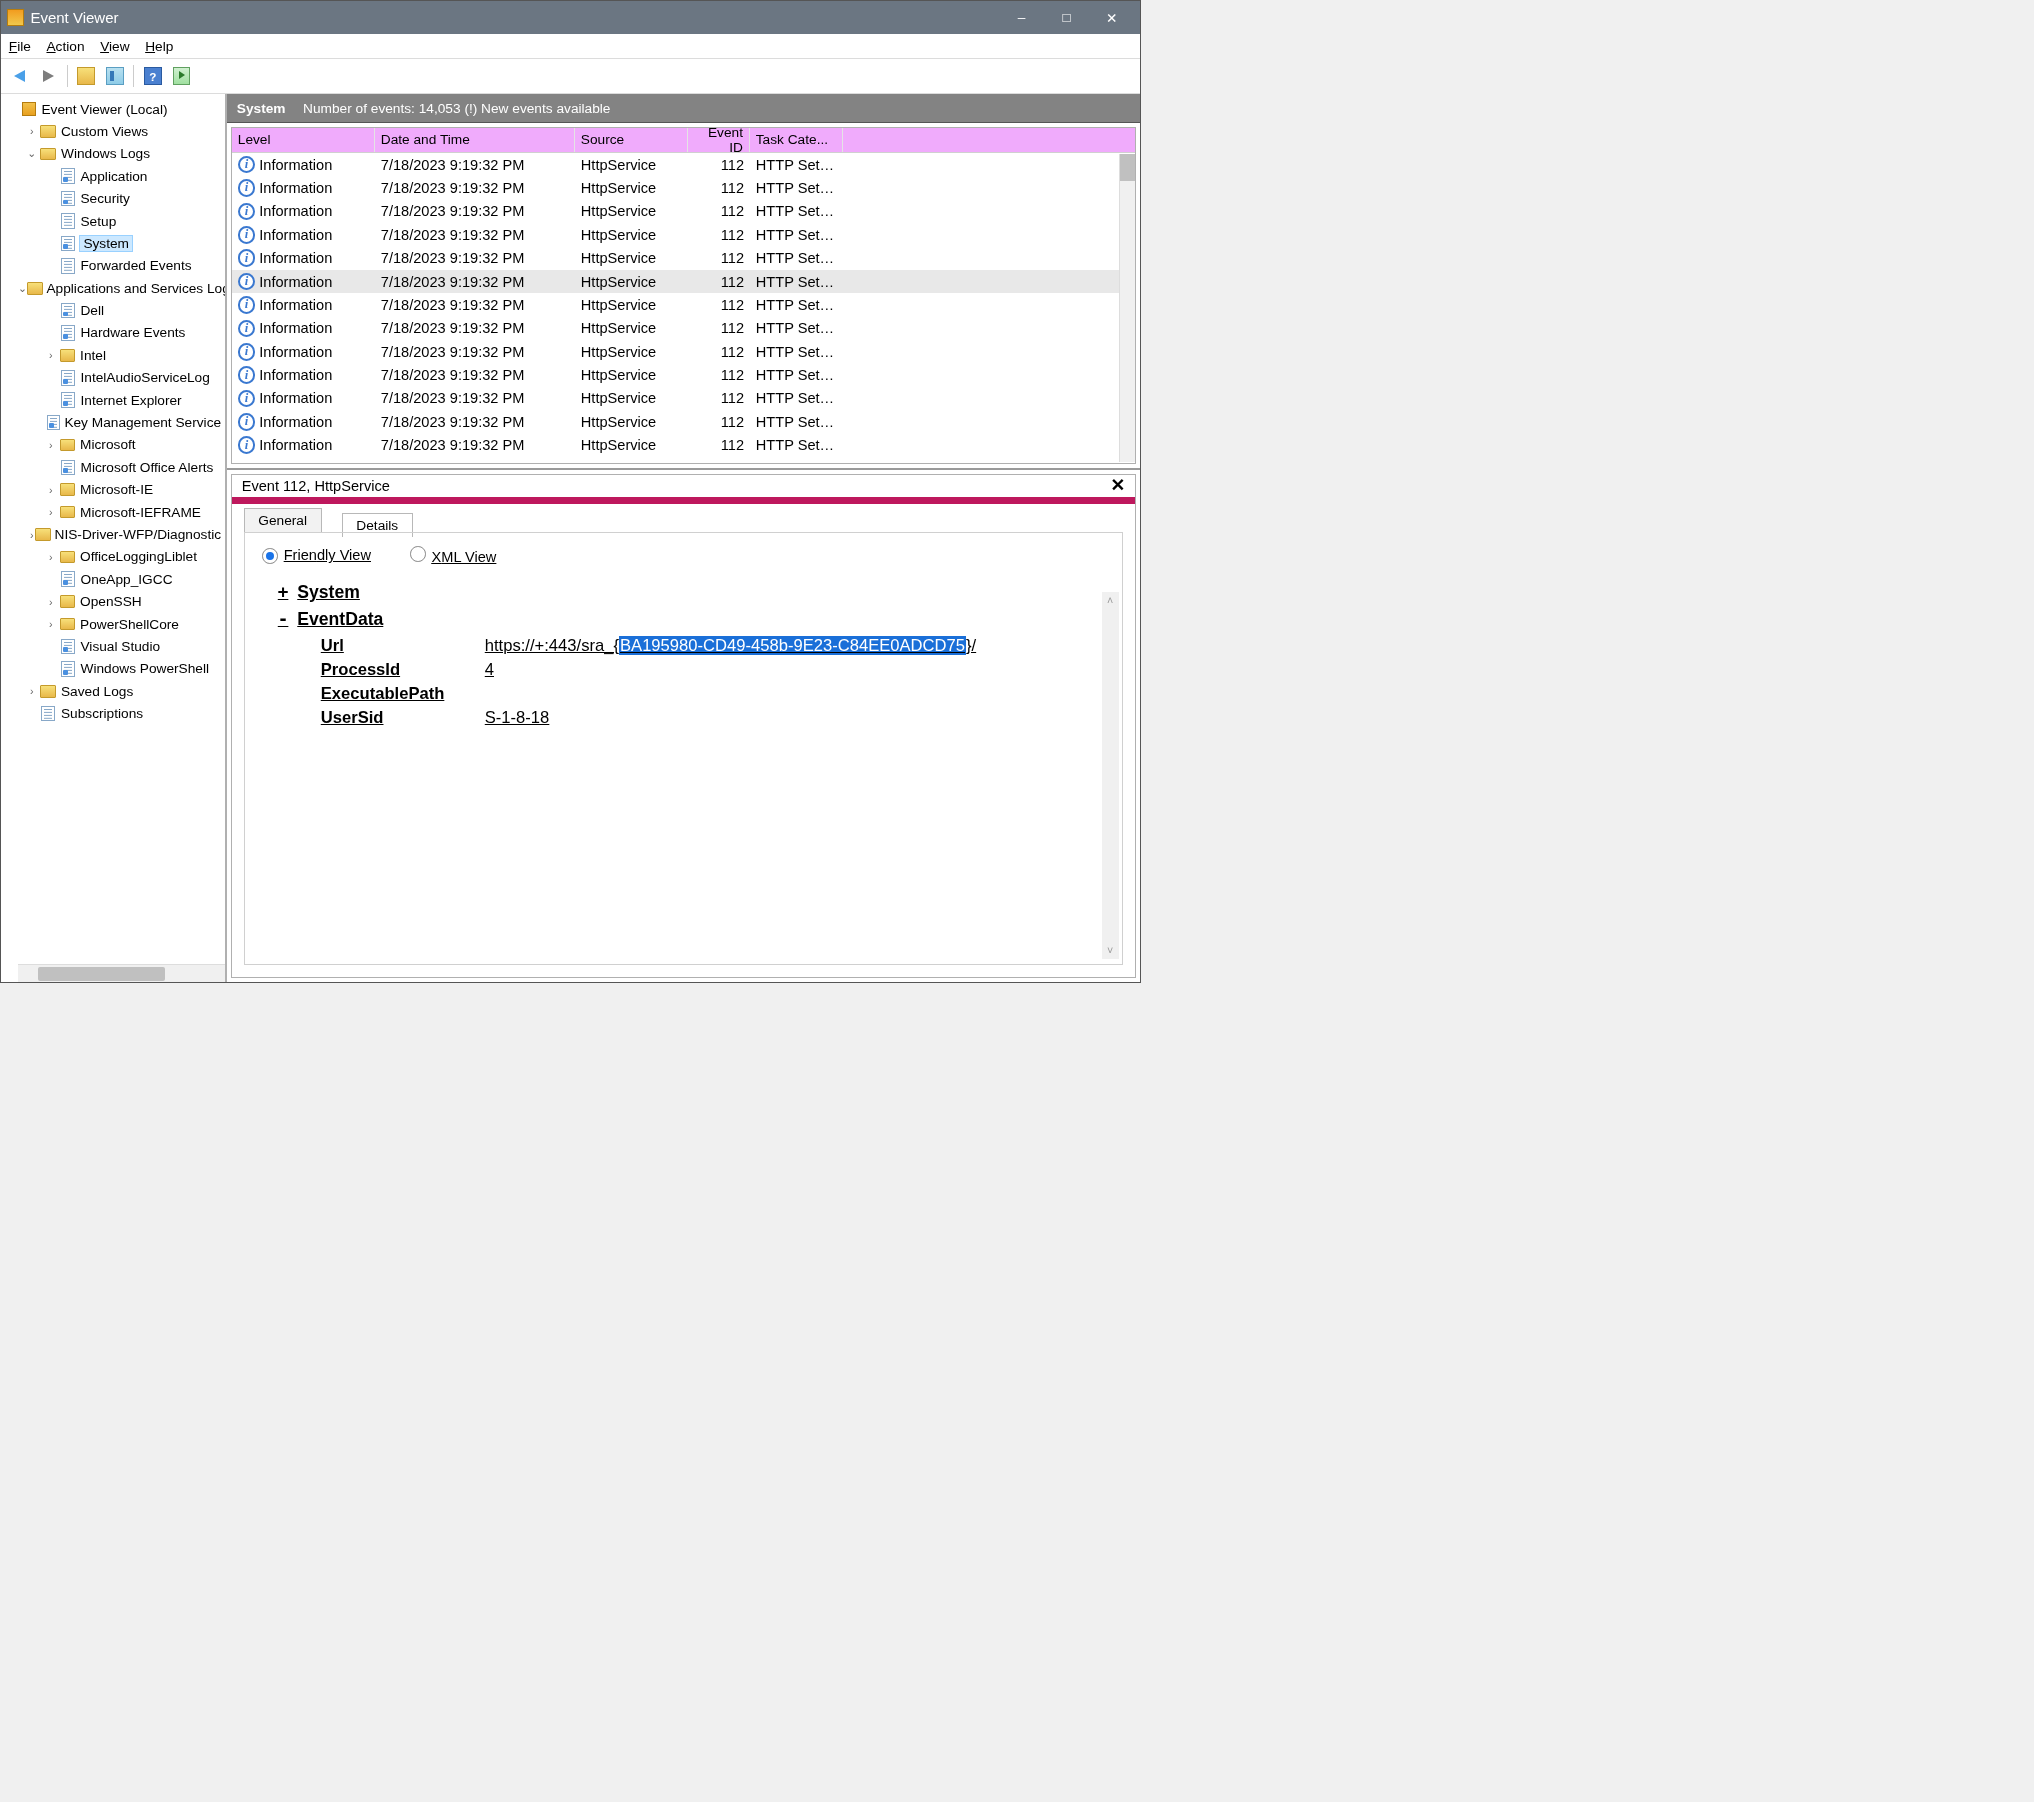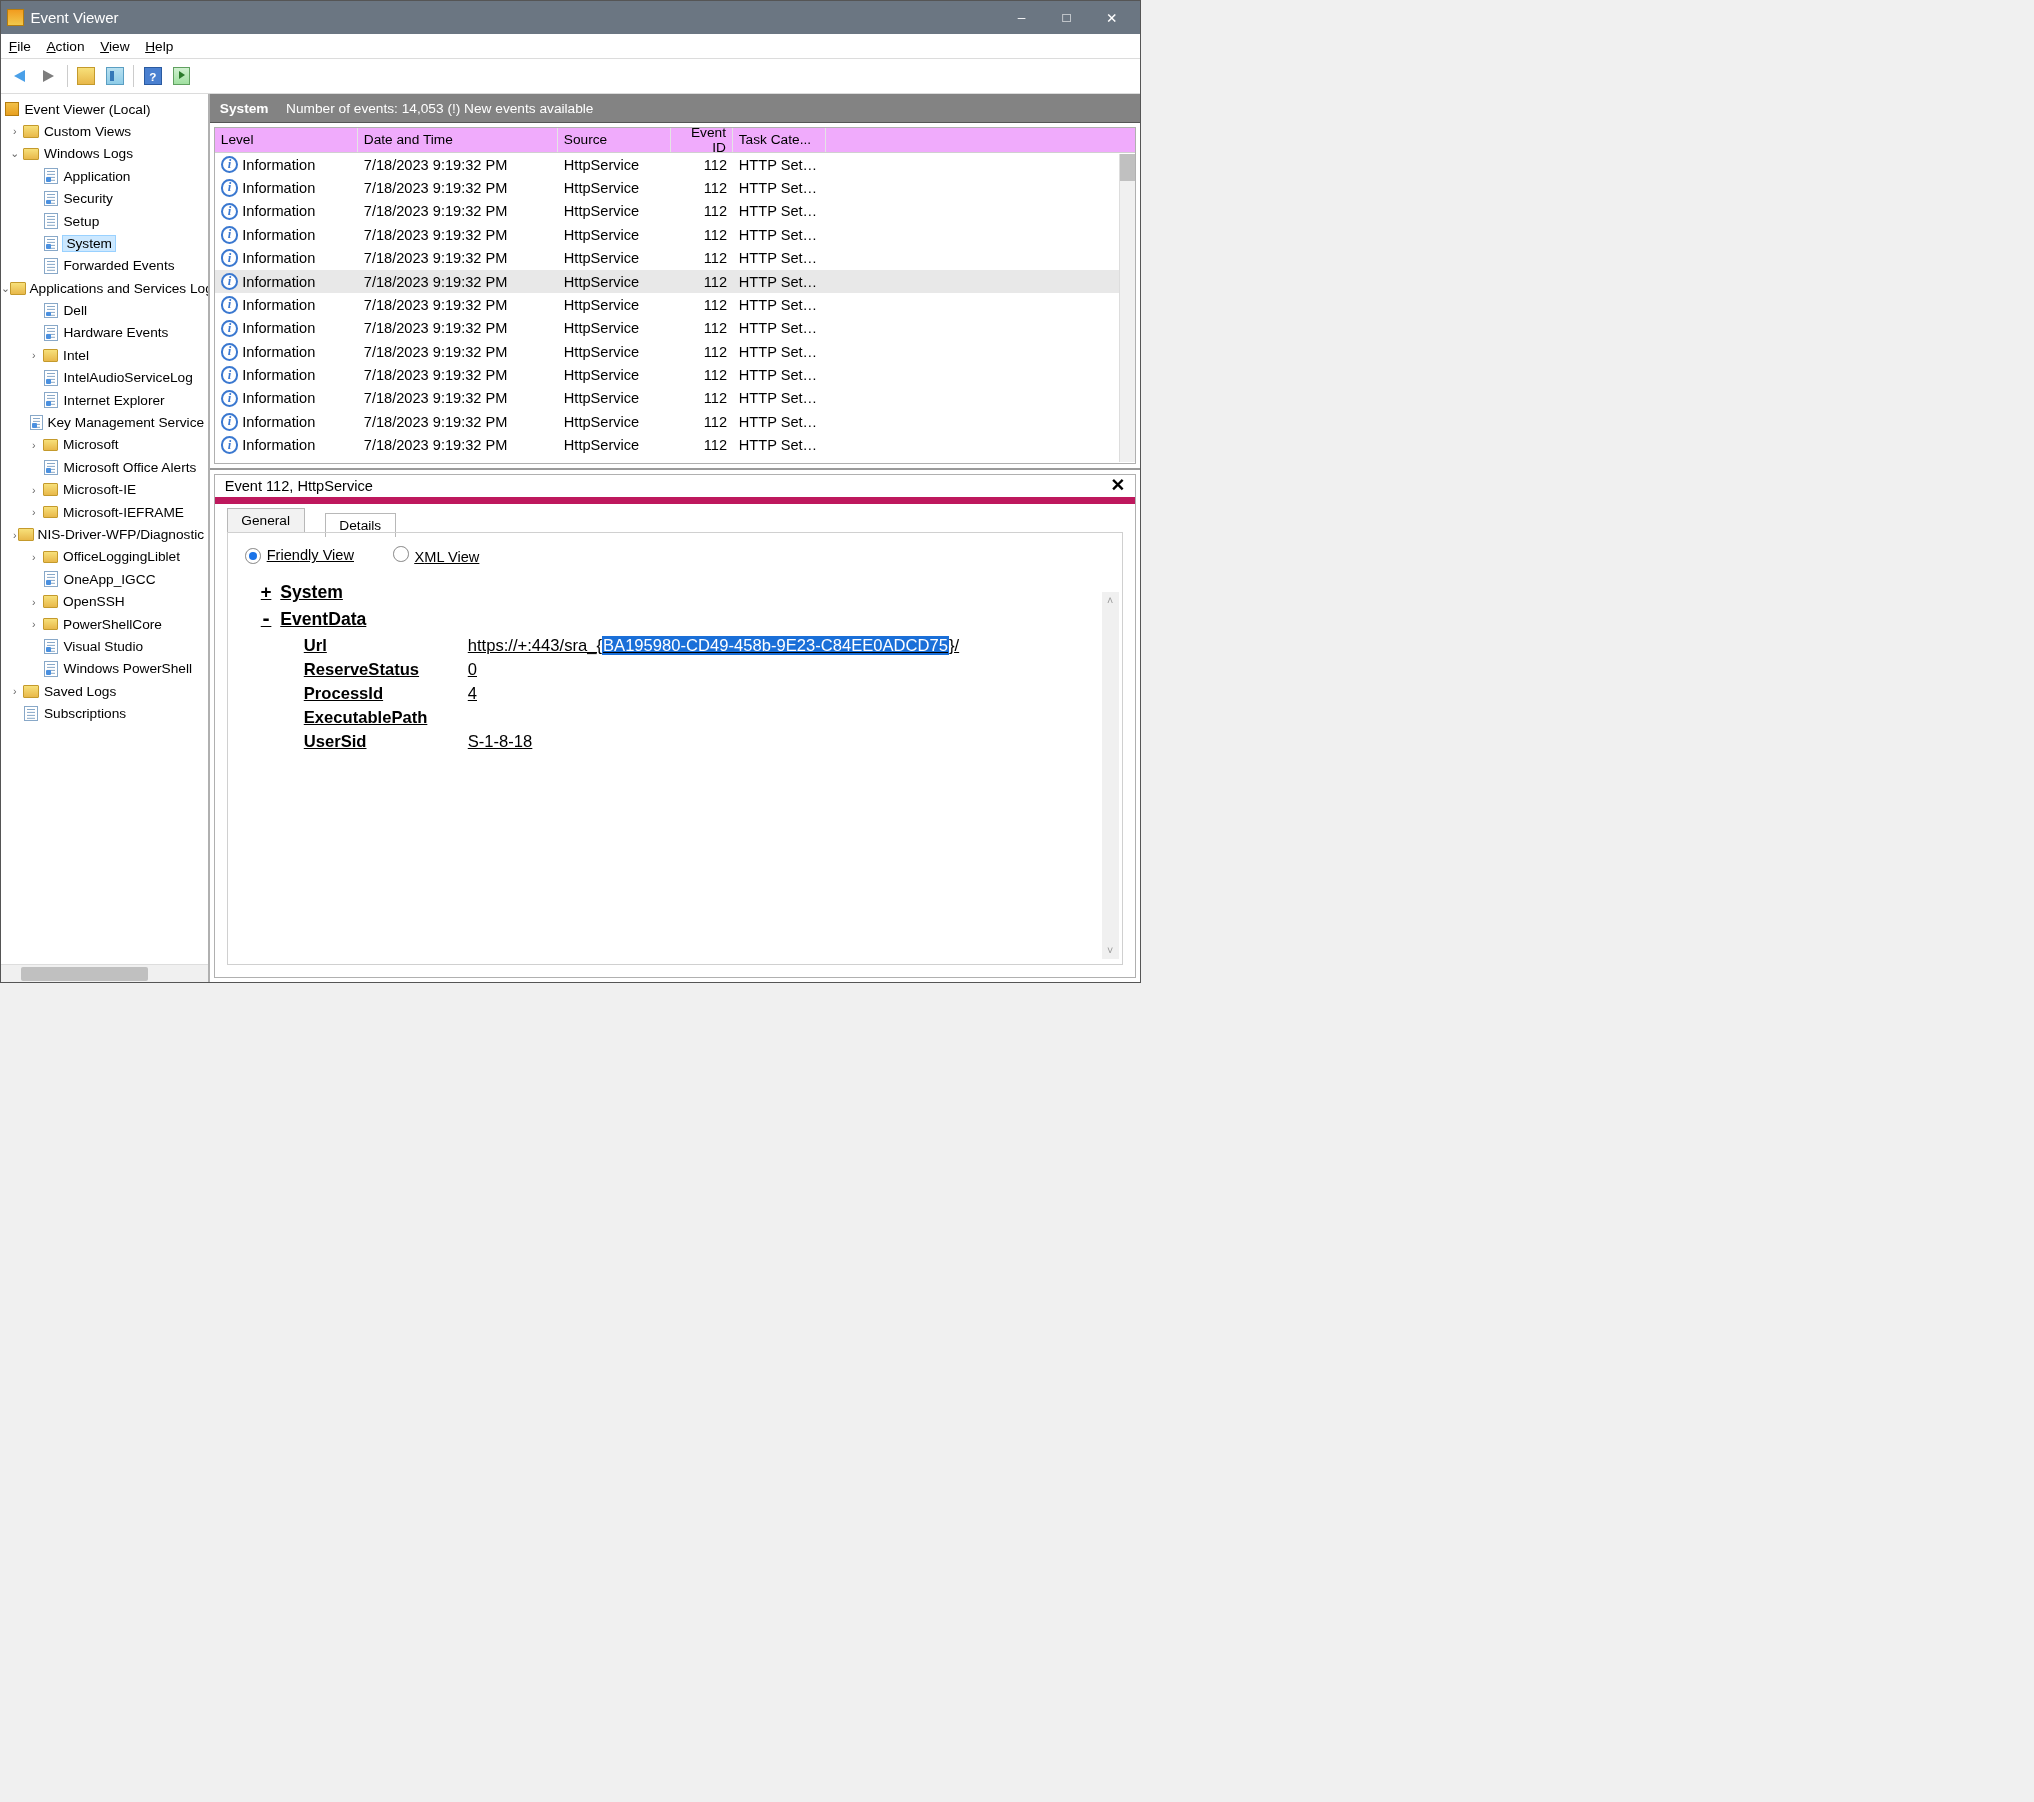--- a/index.html
+++ b/index.html
@@ -83,20 +83,21 @@
     height: calc(100% - 33px - 25px - 35px);
     background: #fff;
   }
   .tree-pane {
     width: 208px;
     border-right: 1px solid #b0b0b0;
     background: #fff;
     display: flex;
     flex-direction: column;
     overflow: hidden;
+    margin-left: 17px;
   }
   .tree {
     flex: 1;
     overflow: hidden;
     padding-top: 3.9px;
   }
   .tree-row {
     display: flex;
     align-items: center;
     height: 22.4px;
@@ -675,24 +676,20 @@
             </div>
           <div class="dt-node">
               <span class="dt-toggle">-</span>
               <span class="dt-name">EventData</span>
             </div>
           <div class="dt-kv">
             <span class="k">Url</span>
             <span class="v"><span>https://+:443/sra_{</span><span class="sel">BA195980-CD49-458b-9E23-C84EE0ADCD75</span><span>}/</span></span>
           </div>
           <div class="dt-kv">
-              <span class="k">ReserveStatus</span>
-              <span class="v">0</span>
-            </div>
-          <div class="dt-kv">
               <span class="k">ProcessId</span>
               <span class="v">4</span>
             </div>
           <div class="dt-kv">
               <span class="k">ExecutablePath</span>
               <span class="v"></span>
             </div>
           <div class="dt-kv">
               <span class="k">UserSid</span>
               <span class="v">S-1-8-18</span>

